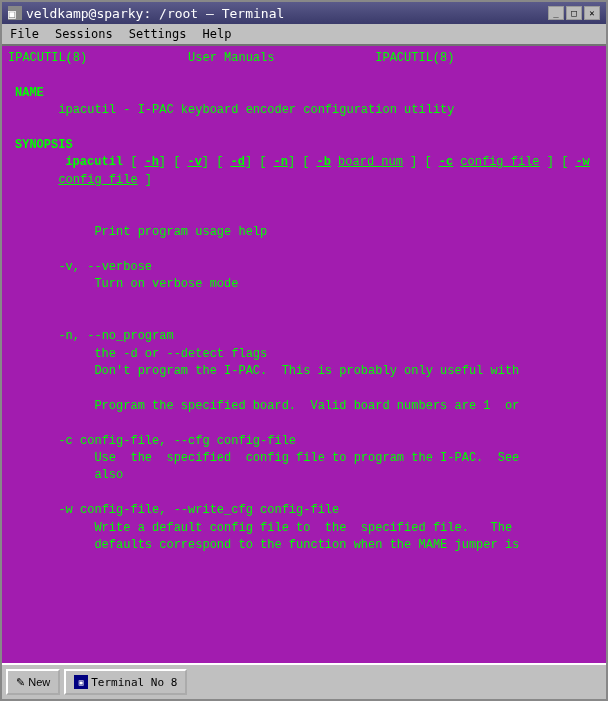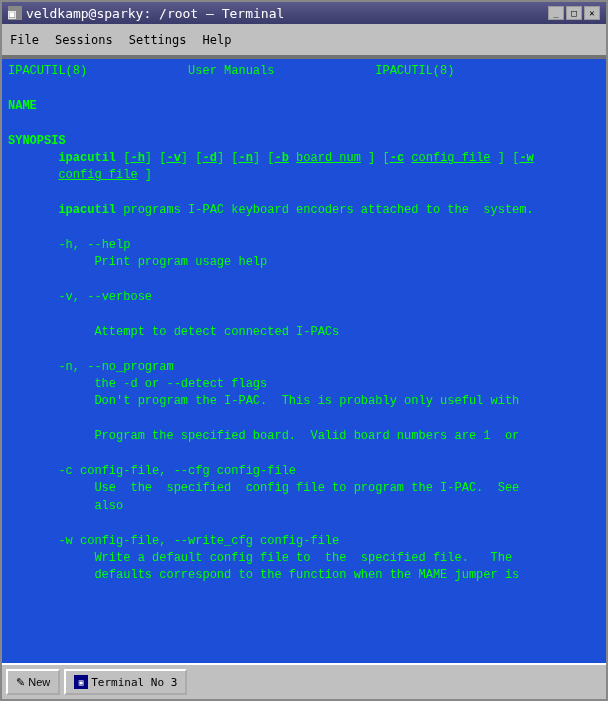--- a/index.html
+++ b/index.html
@@ -54,39 +54,39 @@
       align-items: center;
       justify-content: center;
       cursor: pointer;
       color: #000;
     }
 
     .menu-bar {
       background: #c0c0c0;
       display: flex;
       gap: 0;
-      height: 35px;
+      height: 22px;
       align-items: center;
       flex-shrink: 0;
-      border-bottom: 4px solid #737373;
+      border-bottom: 2px solid #737373;
     }
 
     .menu-item {
       padding: 2px 8px;
       font-size: 12px;
       color: #000;
       cursor: pointer;
       height: 100%;
       display: flex;
       align-items: center;
     }
 
     .terminal-content {
       flex: 1;
-      background: #1d4ed8;
+      background: #a21caf;
       color: #00ff00;
       font-family: 'Courier New', Courier, monospace;
       font-size: 12px;
       padding: 4px 6px;
       overflow-y: scroll;
       overflow-x: hidden;
       line-height: 1.45;
     }
 
     .terminal-content::-webkit-scrollbar {
@@ -94,21 +94,21 @@
     }
     .terminal-content::-webkit-scrollbar-track {
       background: #c0c0c0;
     }
     .terminal-content::-webkit-scrollbar-thumb {
       background: #888;
       border: 1px solid #555;
     }
 
     .line { white-space: pre-wrap; word-wrap: break-word; }
-    .bold { font-weight: bold; }
+    .bold { font-weight: bold; margin-left: 7px; }
     .underline { text-decoration: underline; }
 
     .bottom-bar {
       background: #c0c0c0;
       height: 36px;
       display: flex;
       align-items: center;
       padding: 2px 4px;
       gap: 4px;
       border-top: 2px solid #fff;
@@ -171,33 +171,32 @@
     <div class="menu-item">File</div>
     <div class="menu-item">Sessions</div>
     <div class="menu-item">Settings</div>
     <div class="menu-item">Help</div>
   </div>
 
   <div class="terminal-content">
     <div class="line">IPACUTIL(8)              User Manuals              IPACUTIL(8)</div>
     <div class="line">&nbsp;</div>
     <div class="line bold">NAME</div>
+    <div class="line">       ipacutil - I-PAC keyboard encoder configuration utility</div>
     <div class="line">&nbsp;</div>
     <div class="line bold">SYNOPSIS</div>
     <div class="line">       <span class="bold">ipacutil</span> [<span class="bold underline">-h</span>] [<span class="bold underline">-v</span>] [<span class="bold underline">-d</span>] [<span class="bold underline">-n</span>] [<span class="bold underline">-b</span> <span class="underline">board_num</span> ] [<span class="bold underline">-c</span> <span class="underline">config_file</span> ] [<span class="bold underline">-w</span></div>
     <div class="line">       <span class="underline">config_file</span> ]</div>
     <div class="line">&nbsp;</div>
-    <div class="line">       <span class="bold">ipacutil</span> programs I-PAC keyboard encoders attached to the  system.</div>
-    <div class="line">&nbsp;</div>
-    <div class="line">       -h, --help</div>
+    <div class="line">&nbsp;</div>
     <div class="line">            Print program usage help</div>
     <div class="line">&nbsp;</div>
     <div class="line">       -v, --verbose</div>
-    <div class="line">&nbsp;</div>
-    <div class="line">            Attempt to detect connected I-PACs</div>
+    <div class="line">            Turn on verbose mode</div>
+    <div class="line">&nbsp;</div>
     <div class="line">&nbsp;</div>
     <div class="line">       -n, --no_program</div>
     <div class="line">            the -d or --detect flags</div>
     <div class="line">            Don't program the I-PAC.  This is probably only useful with</div>
     <div class="line">&nbsp;</div>
     <div class="line">            Program the specified board.  Valid board numbers are 1  or</div>
     <div class="line">&nbsp;</div>
     <div class="line">       -c config-file, --cfg config-file</div>
     <div class="line">            Use  the  specified  config file to program the I-PAC.  See</div>
     <div class="line">            also</div>
@@ -208,16 +207,16 @@
 
   </div>
 
   <div class="bottom-bar">
     <button class="new-btn">
       <span>✎</span>
       <span>New</span>
     </button>
     <div class="terminal-tab">
       <span class="terminal-tab-icon">▣</span>
-      <span>Terminal No 3</span>
+      <span>Terminal No 8</span>
     </div>
   </div>
 </div>
 
 </body></html>

